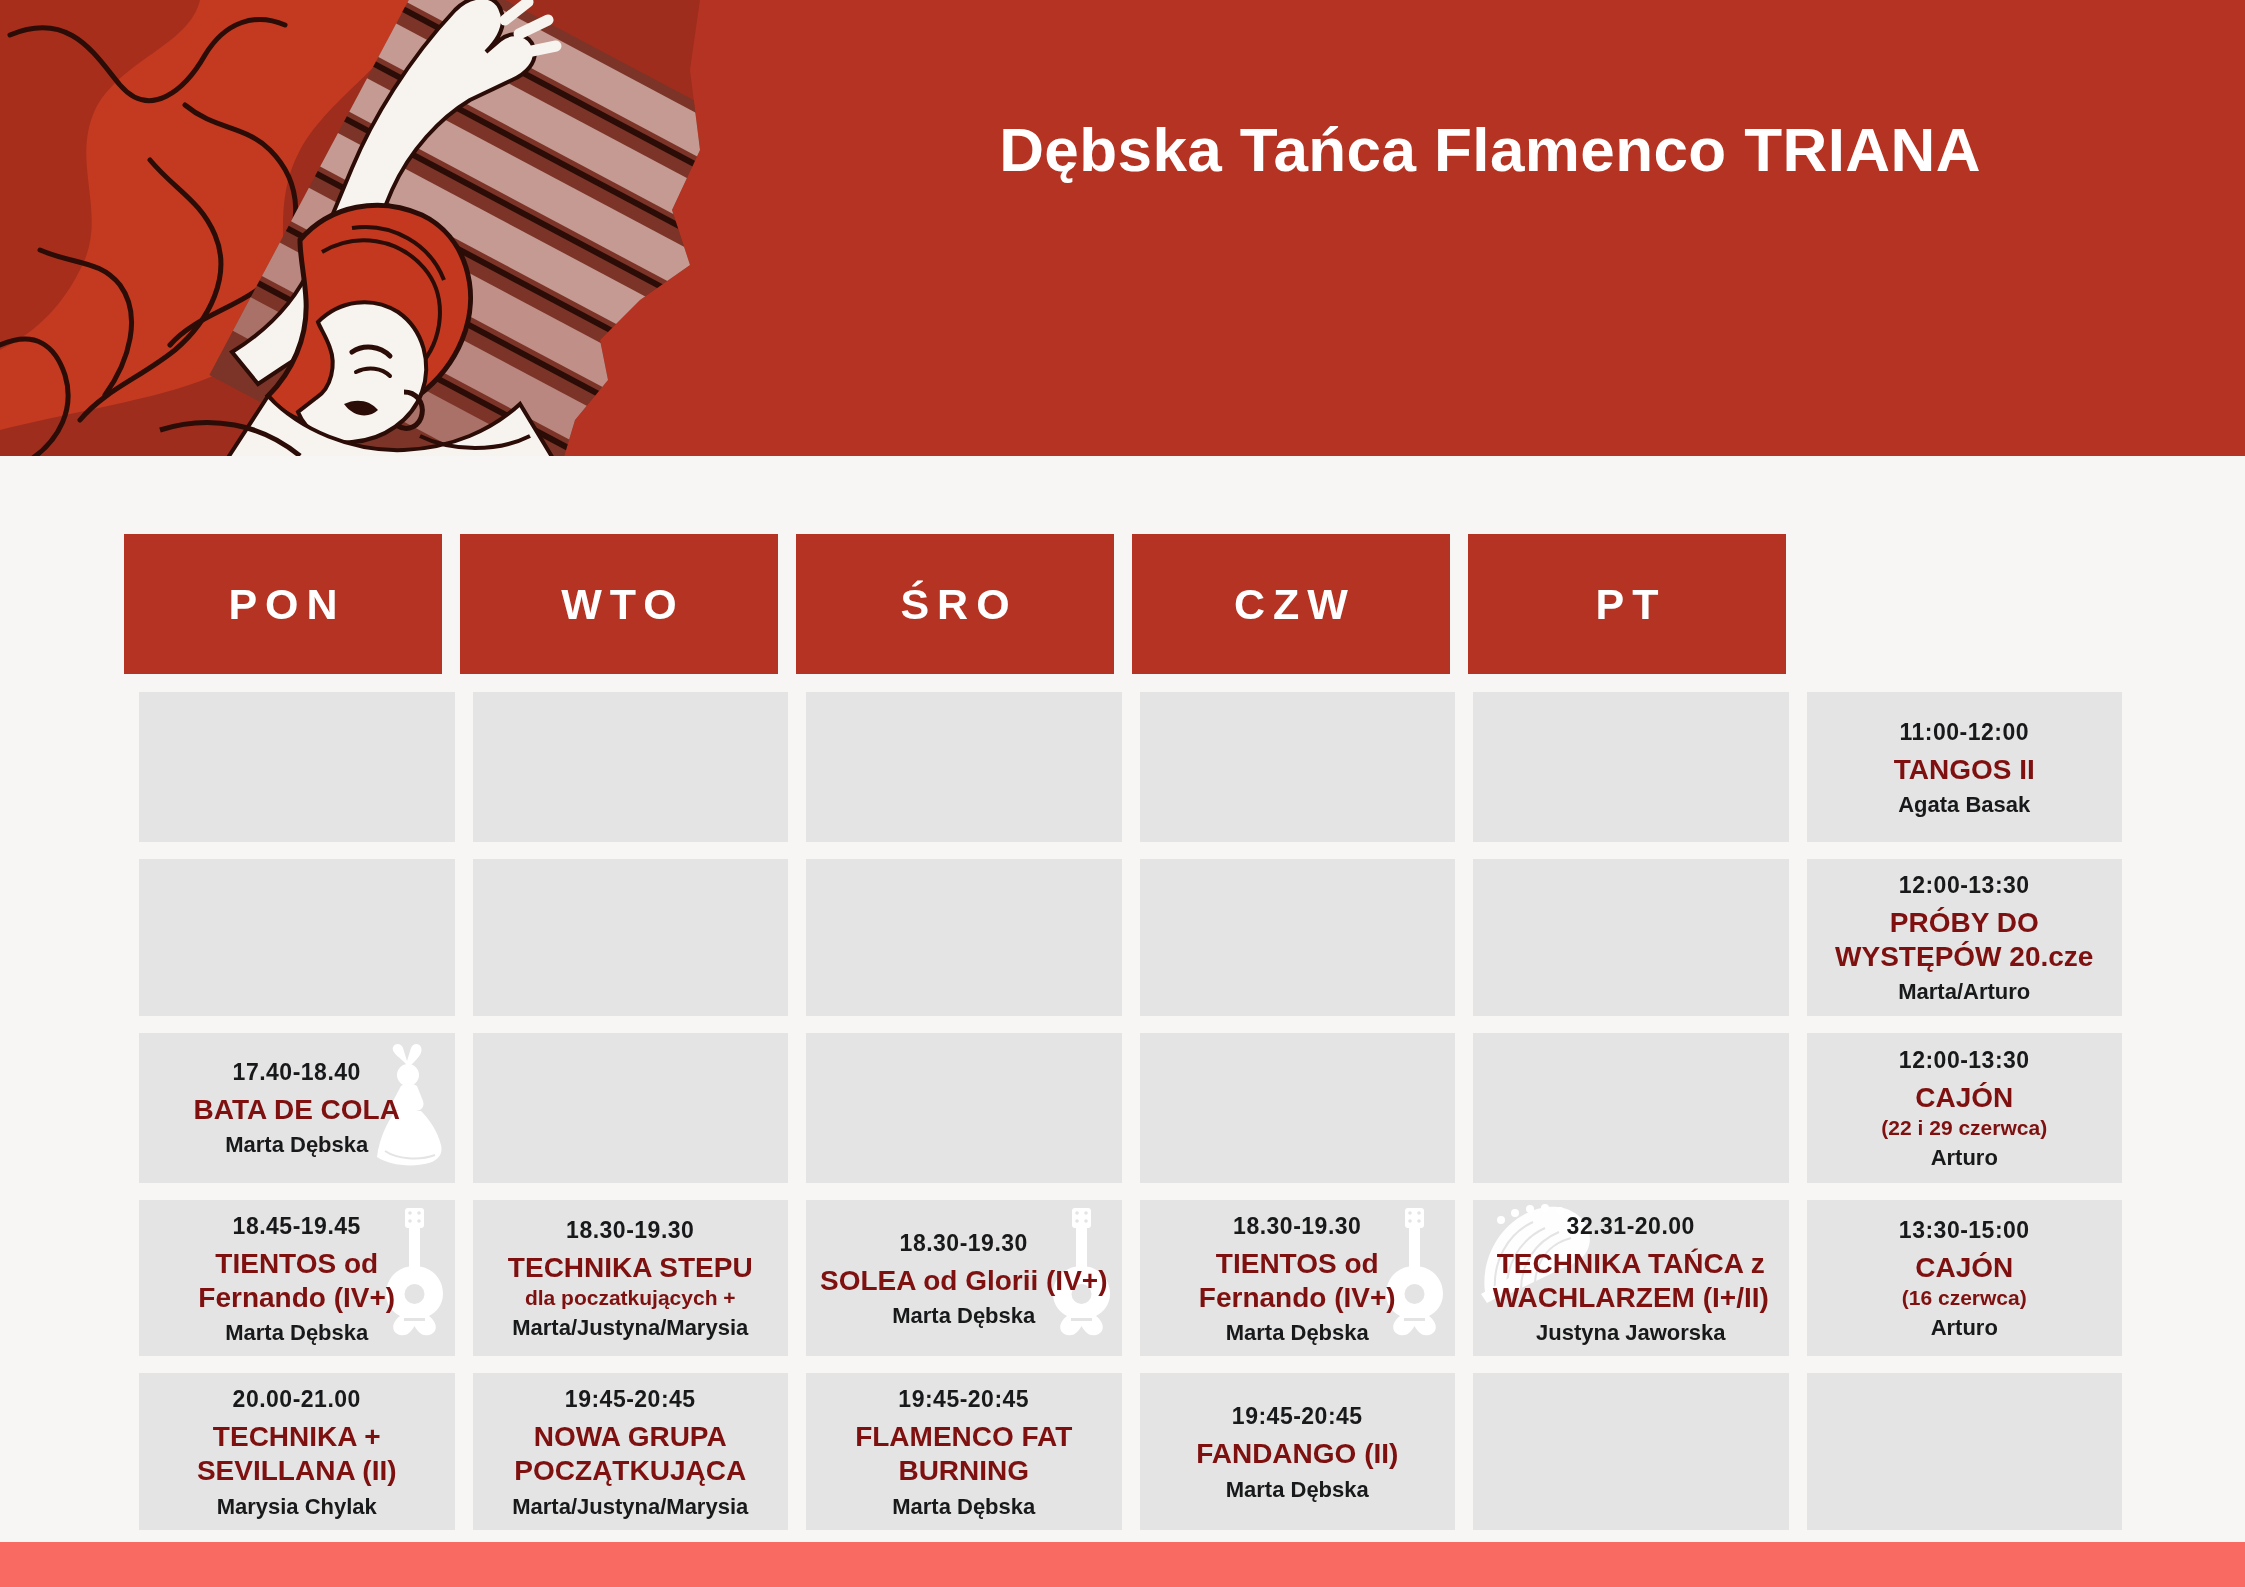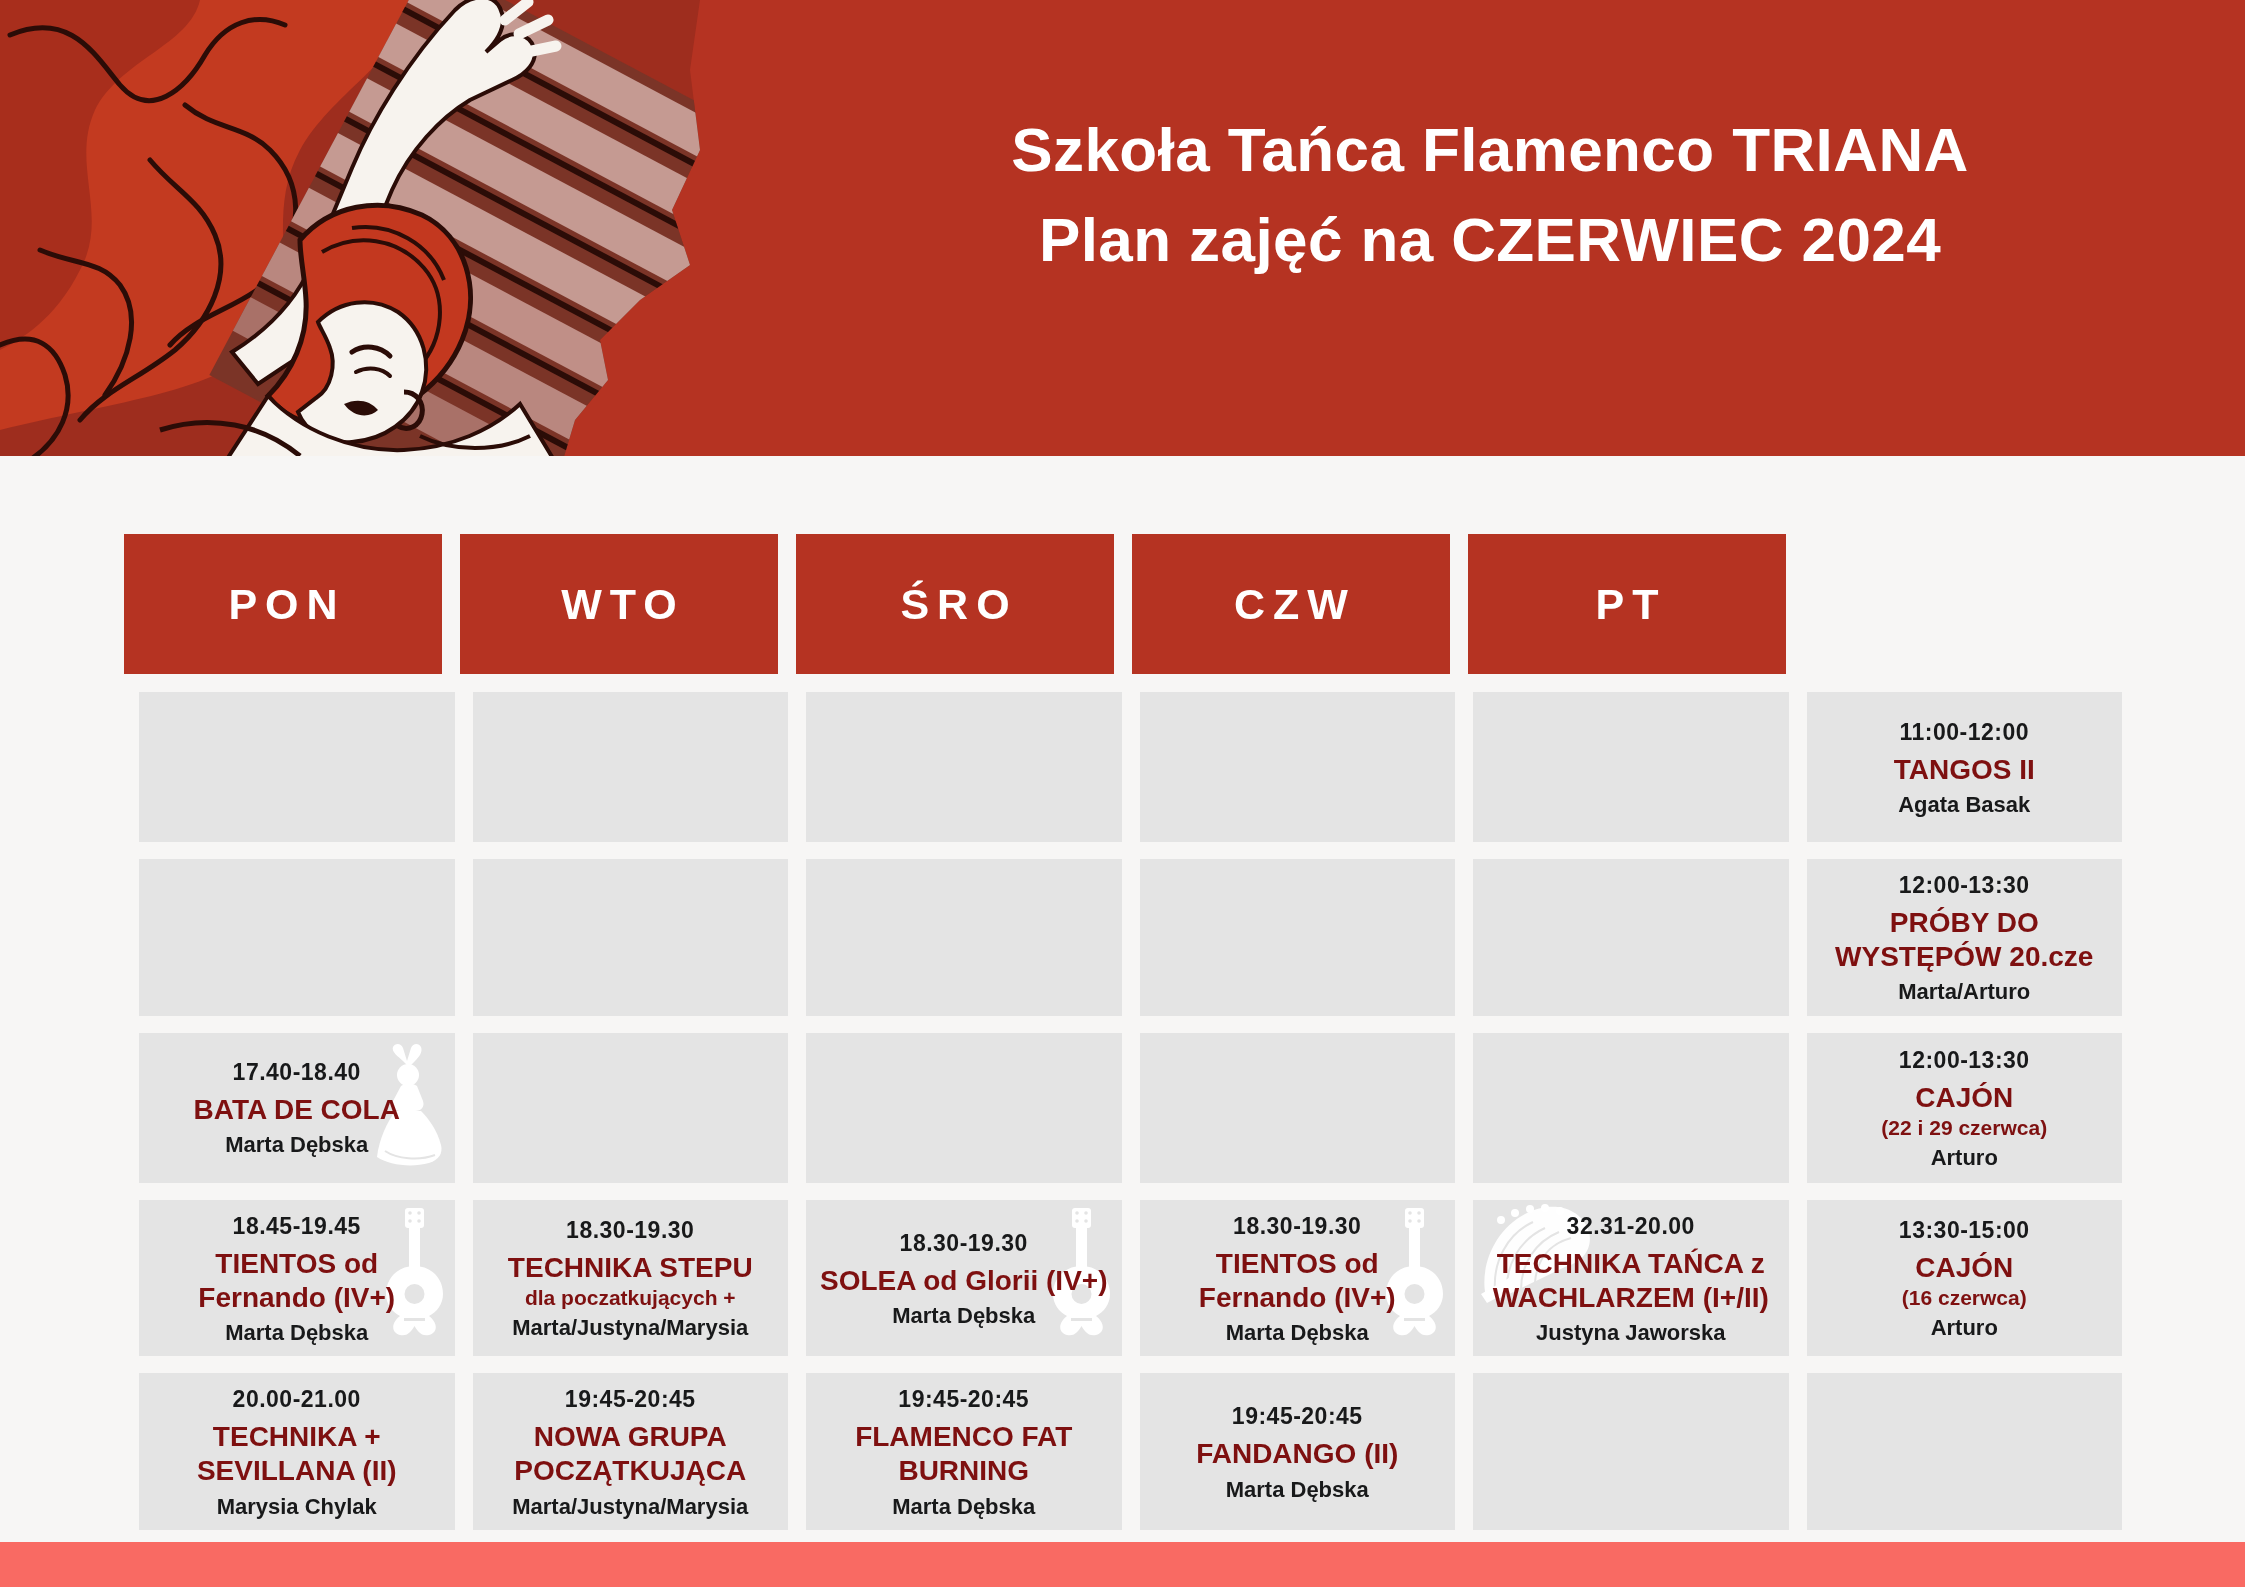--- a/index.html
+++ b/index.html
@@ -248,22 +248,21 @@
 
             <path d="M268,396 C300,430 352,452 404,450 C452,448 492,430 520,404 L560,470 L220,470 Z" fill="#f7f3ee" stroke="#2b0c07" stroke-width="4"></path>
             <path d="M420,436 C452,452 498,452 530,436" fill="none" stroke="#2b0c07" stroke-width="4"></path>
             <path d="M160,430 C210,414 262,424 300,456" fill="none" stroke="#2b0c07" stroke-width="5"></path>
           </g>
         </g>
       </svg>
     </div>
 
     <div class="header-titles">
-      <div class="line">Szkoła Tańca Flamenco TRIANA</div>
-      <div class="line">Plan zajęć na CZERWIEC 2024</div>
+      <div class="line">Dębska Tańca Flamenco TRIANA</div>
     </div>
   </div>
 
   <div class="schedule">
     <div class="day-head-row" id="day-head-row">
         <div class="day-head">
           <span>PON</span>
         </div>
         <div class="day-head">
           <span>WTO</span>

